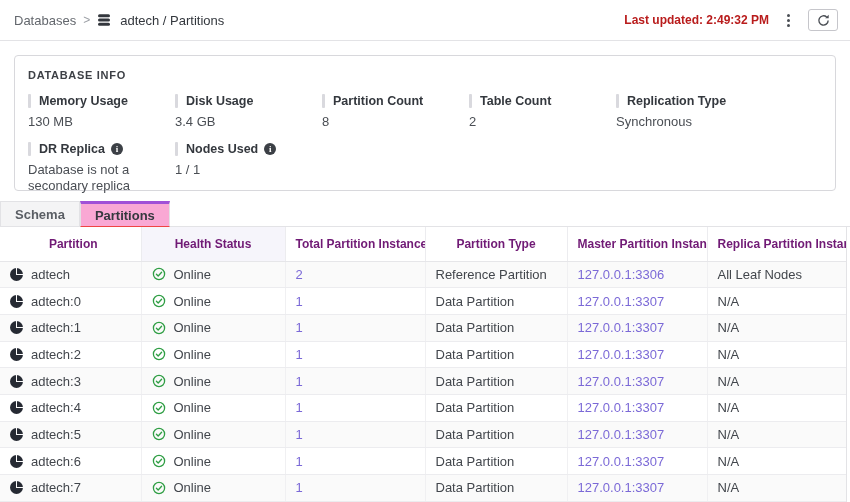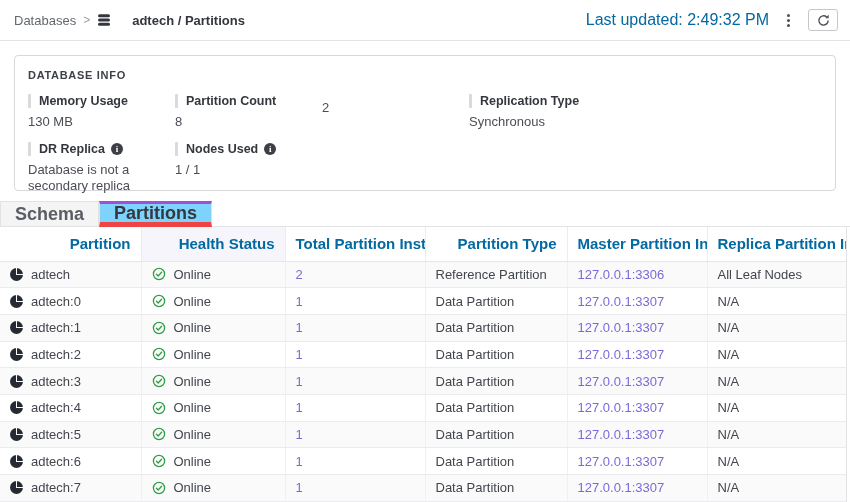--- a/index.html
+++ b/index.html
@@ -13,23 +13,23 @@
     width:850px;height:502px;overflow:hidden;background:#fff;
     font-family:"Liberation Sans","DejaVu Sans",sans-serif;
     font-size:13px;color:var(--txt-med);
   }
   
   .topbar{height:41px;display:flex;align-items:center;justify-content:space-between;
     padding:0 12px 0 14px;border-bottom:1px solid var(--border);background:#fff;}
   .crumbs{display:flex;align-items:center;gap:7px;}
   .crumb-root{color:var(--txt-gray);cursor:pointer;}
   .crumb-sep{color:#9a9ea4;font-size:12px;}
-  .crumb-current{display:flex;align-items:center;gap:21px;font-weight:700;color:var(--txt-dark);}
+  .crumb-current{display:flex;align-items:center;gap:9px;font-weight:400;color:var(--txt-dark);}
   .topbar-right{display:flex;align-items:center;gap:12px;}
-  .last-updated{color:#0369a1;font-size:16px;}
+  .last-updated{color:#b91c1c;font-size:12px;font-weight:bold;}
   .kebab{display:inline-flex;flex-direction:column;gap:2px;padding:3px 6px;cursor:pointer;}
   .kebab i{width:3px;height:3px;border-radius:50%;background:#4a4e54;display:block;}
   .refresh-btn{width:30px;height:22px;border:1px solid #c6c6cb;border-radius:3px;background:#fff;
     display:inline-flex;align-items:center;justify-content:center;cursor:pointer;}
   
   .card{margin:14px 14px 0 14px;height:136px;border:1px solid var(--card-border);
     border-radius:4px;background:#fff;padding:13px 13px 10px 13px;}
   .card-title{font-size:11px;font-weight:700;letter-spacing:.7px;color:#3d4046;margin-bottom:13px;}
   .stats-row{display:flex;}
   .stats-row + .stats-row{margin-top:12px;}
@@ -37,30 +37,30 @@
   .stat-label-row{display:flex;align-items:center;}
   .stat-bar{width:3px;height:14px;background:#d9d9de;margin-right:8px;border-radius:1px;}
   .stat-label{font-weight:700;font-size:12.5px;color:#34383e;}
   .info-icon{width:12px;height:12px;border-radius:50%;background:#3c4046;color:#fff;
     font-size:9px;font-weight:700;display:inline-flex;align-items:center;justify-content:center;
     margin-left:6px;cursor:pointer;font-family:"Liberation Serif",serif;}
   .stat-value{margin-top:6px;font-size:13px;color:#4a4e54;line-height:16px;max-width:136px;}
   
   .tabstrip{margin-top:10px;height:26px;display:flex;align-items:stretch;
     border-bottom:1px solid var(--border);}
-  .tab{padding:0 14px;display:flex;align-items:center;font-weight:700;font-size:18px;
+  .tab{padding:0 14px;display:flex;align-items:center;font-weight:700;font-size:13px;
     color:#5a5e64;background:#f4f4f5;border:1px solid #e2e2e5;border-bottom:none;cursor:pointer;}
-  .tab.active{background:#7dd3fc;color:#34383e;border-top:3px solid var(--accent);
-    margin-bottom:-1px;border-bottom:5px solid #ef4444;}
+  .tab.active{background:#f9a8d4;color:#34383e;border-top:3px solid var(--accent);
+    margin-bottom:-1px;border-bottom:1px solid #ef4444;}
   
   .table-wrap{width:847px;border-right:1px solid var(--border);}
   table{border-collapse:collapse;table-layout:fixed;width:846px;}
   col.c1{width:141px;}col.c2{width:144px;}col.c3{width:140px;}
   col.c4{width:142px;}col.c5{width:140px;}col.c6{width:139px;}
-  th{height:34px;text-align:right;font-size:15px;font-weight:700;color:#0369a1;
+  th{height:34px;text-align:center;font-size:12px;font-weight:700;color:#701a75;
     padding:0 10px;border-bottom:1px solid #e6e6e9;border-left:1px solid #ececef;
     white-space:nowrap;overflow:hidden;background:#fff;}
   th:first-child{border-left:none;padding-left:16px;}
   th.hl{background:#f6f5fb;}
   td{height:26.7px;padding:0 10px;border-bottom:1px solid #ececef;border-left:1px solid #f0f0f2;
     font-size:13px;color:#42464c;white-space:nowrap;overflow:hidden;}
   td:first-child{border-left:none;}
   tbody tr:nth-child(odd){background:#fafafa;}
   .cellflex{display:flex;align-items:center;gap:8px;}
   .pie{width:13px;height:13px;border-radius:50%;flex:0 0 13px;
@@ -105,31 +105,44 @@
   <div class="stats-row">
   <div class="stat">
     <div class="stat-label-row">
       <span class="stat-bar"></span>
       <span class="stat-label">Memory Usage</span>
 
     </div>
     <div class="stat-value">130 MB</div>
   </div>
 
+  <div class="stat">
+    <div class="stat-label-row">
+      <span class="stat-bar"></span>
+      <span class="stat-label">Disk Usage</span>
+
+    </div>
+    <div class="stat-value">3.4 GB</div>
+  </div>
 
   <div class="stat">
     <div class="stat-label-row">
       <span class="stat-bar"></span>
       <span class="stat-label">Partition Count</span>
 
     </div>
     <div class="stat-value">8</div>
   </div>
 
   <div class="stat">
+    <div class="stat-label-row">
+      <span class="stat-bar"></span>
+      <span class="stat-label">Table Count</span>
+
+    </div>
     <div class="stat-value">2</div>
   </div>
 
   <div class="stat">
     <div class="stat-label-row">
       <span class="stat-bar"></span>
       <span class="stat-label">Replication Type</span>
 
     </div>
     <div class="stat-value">Synchronous</div>

